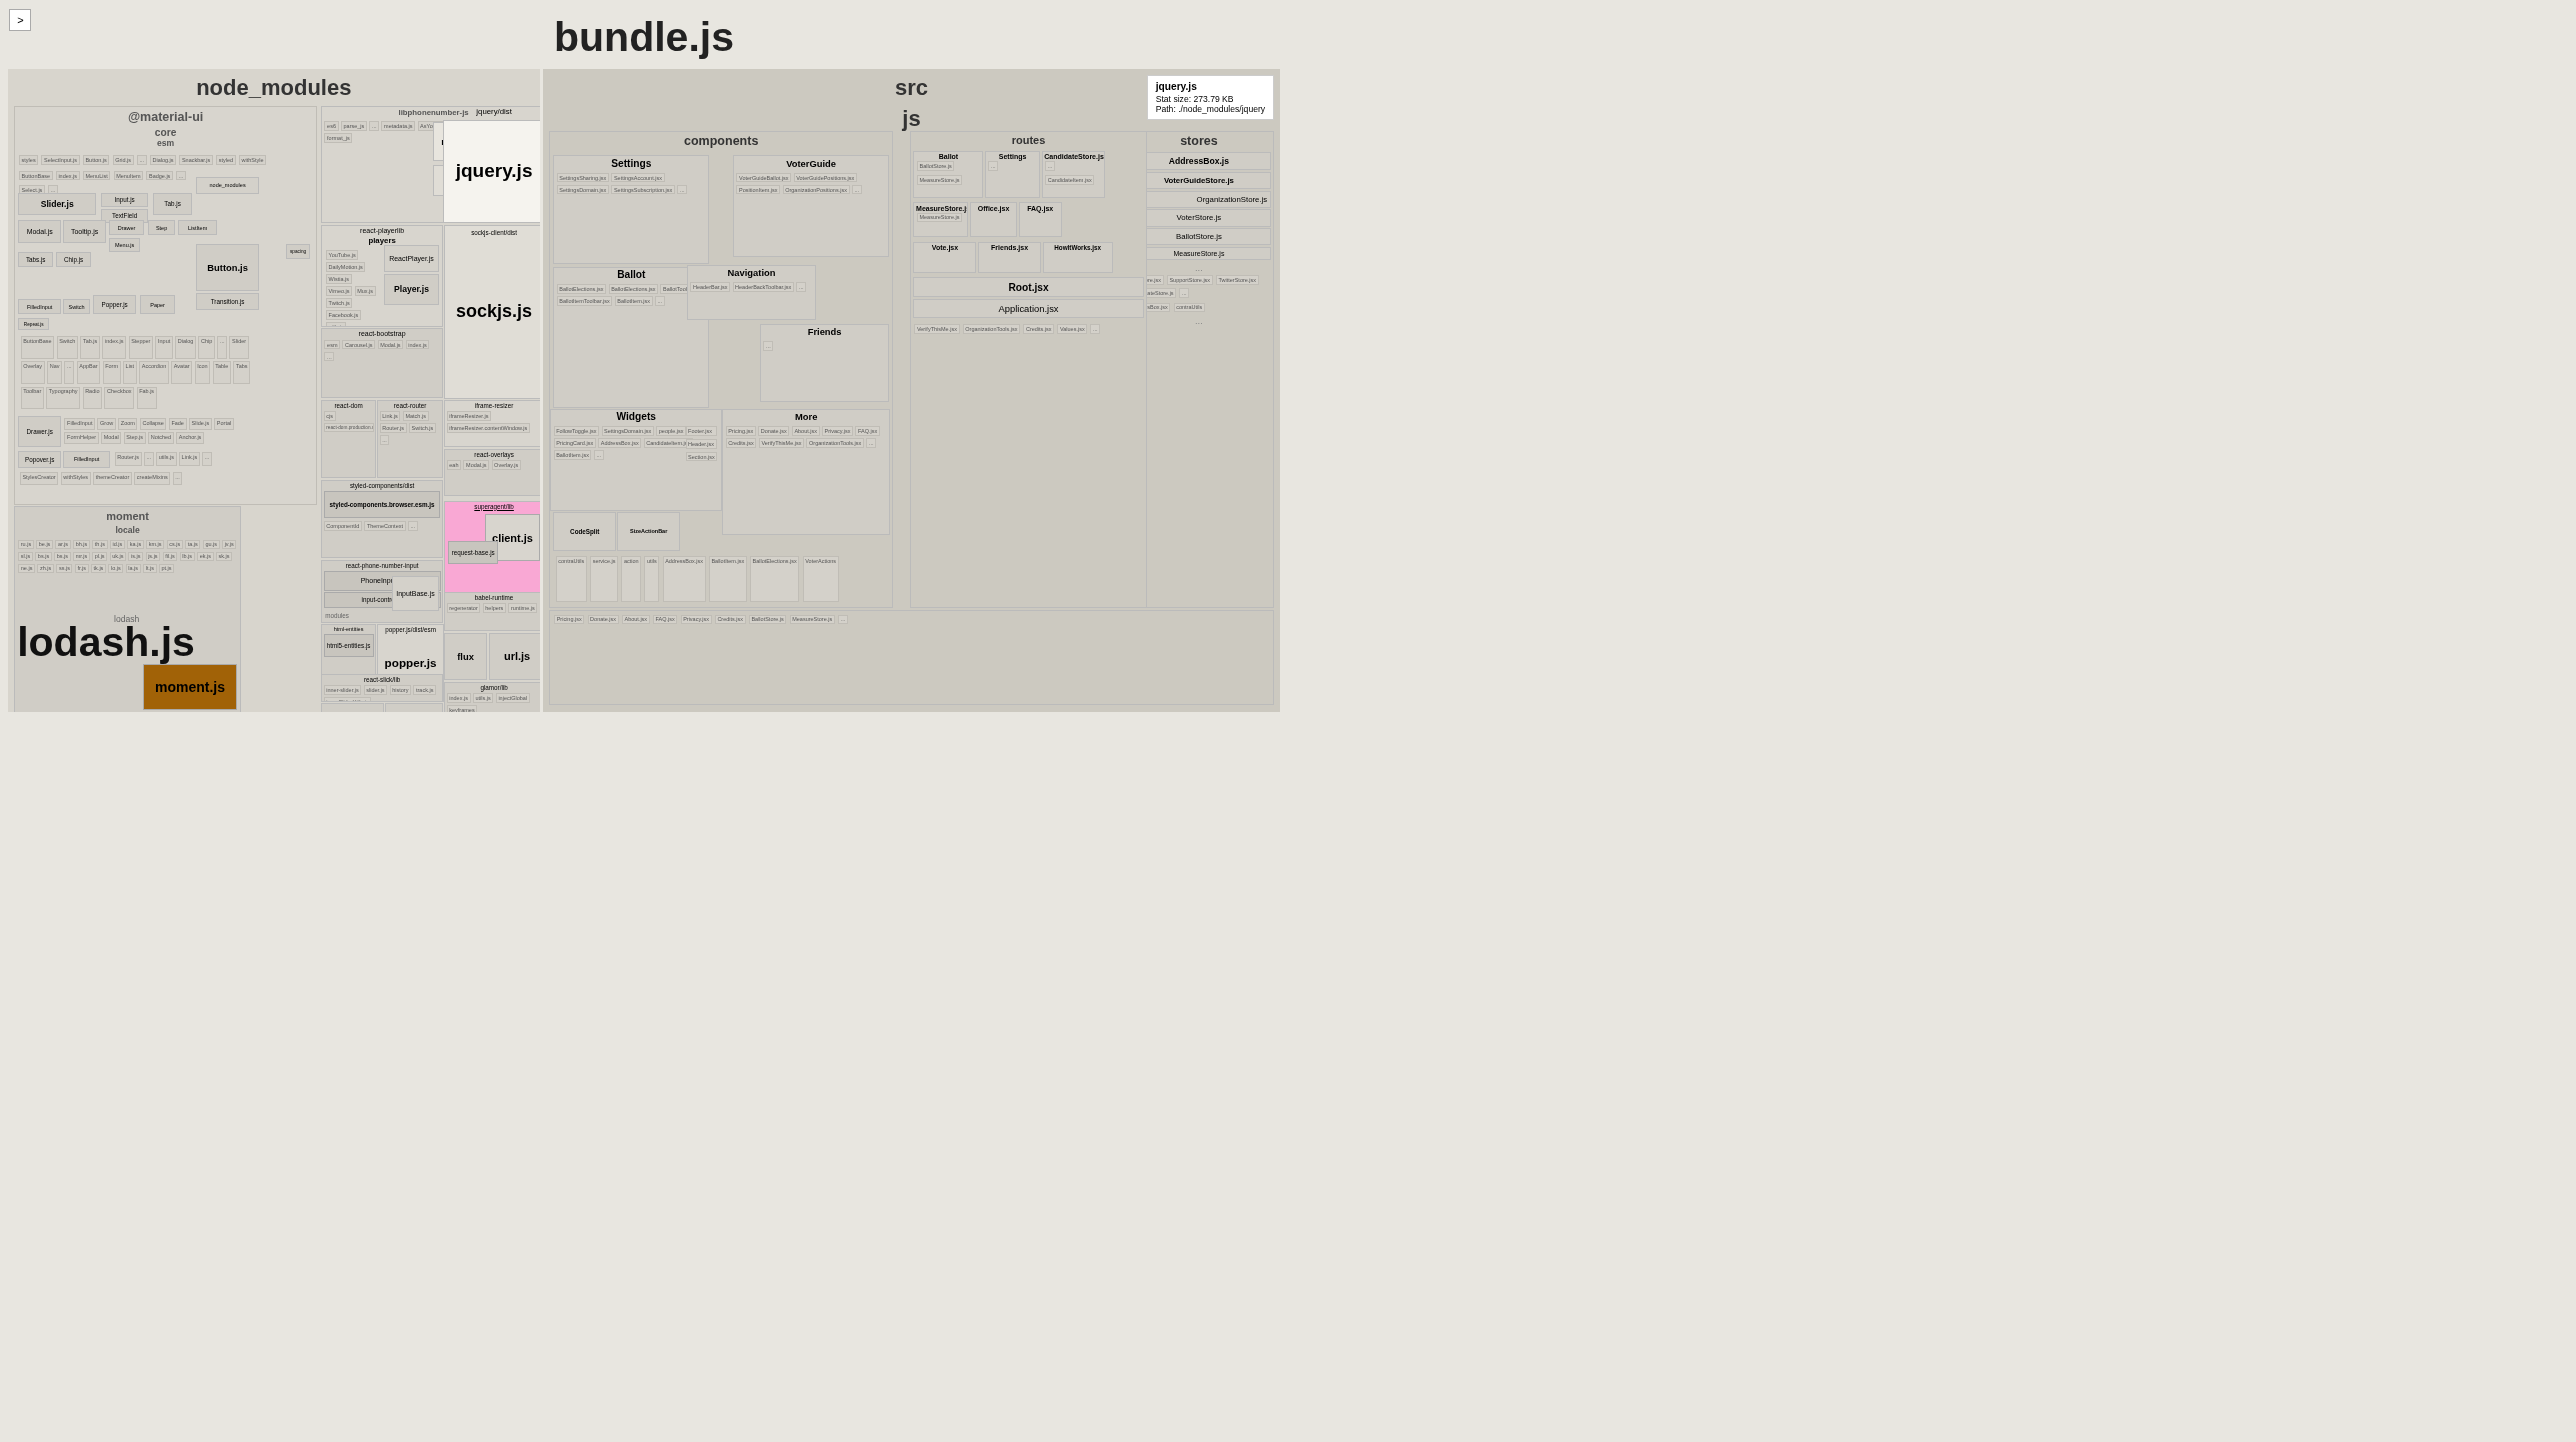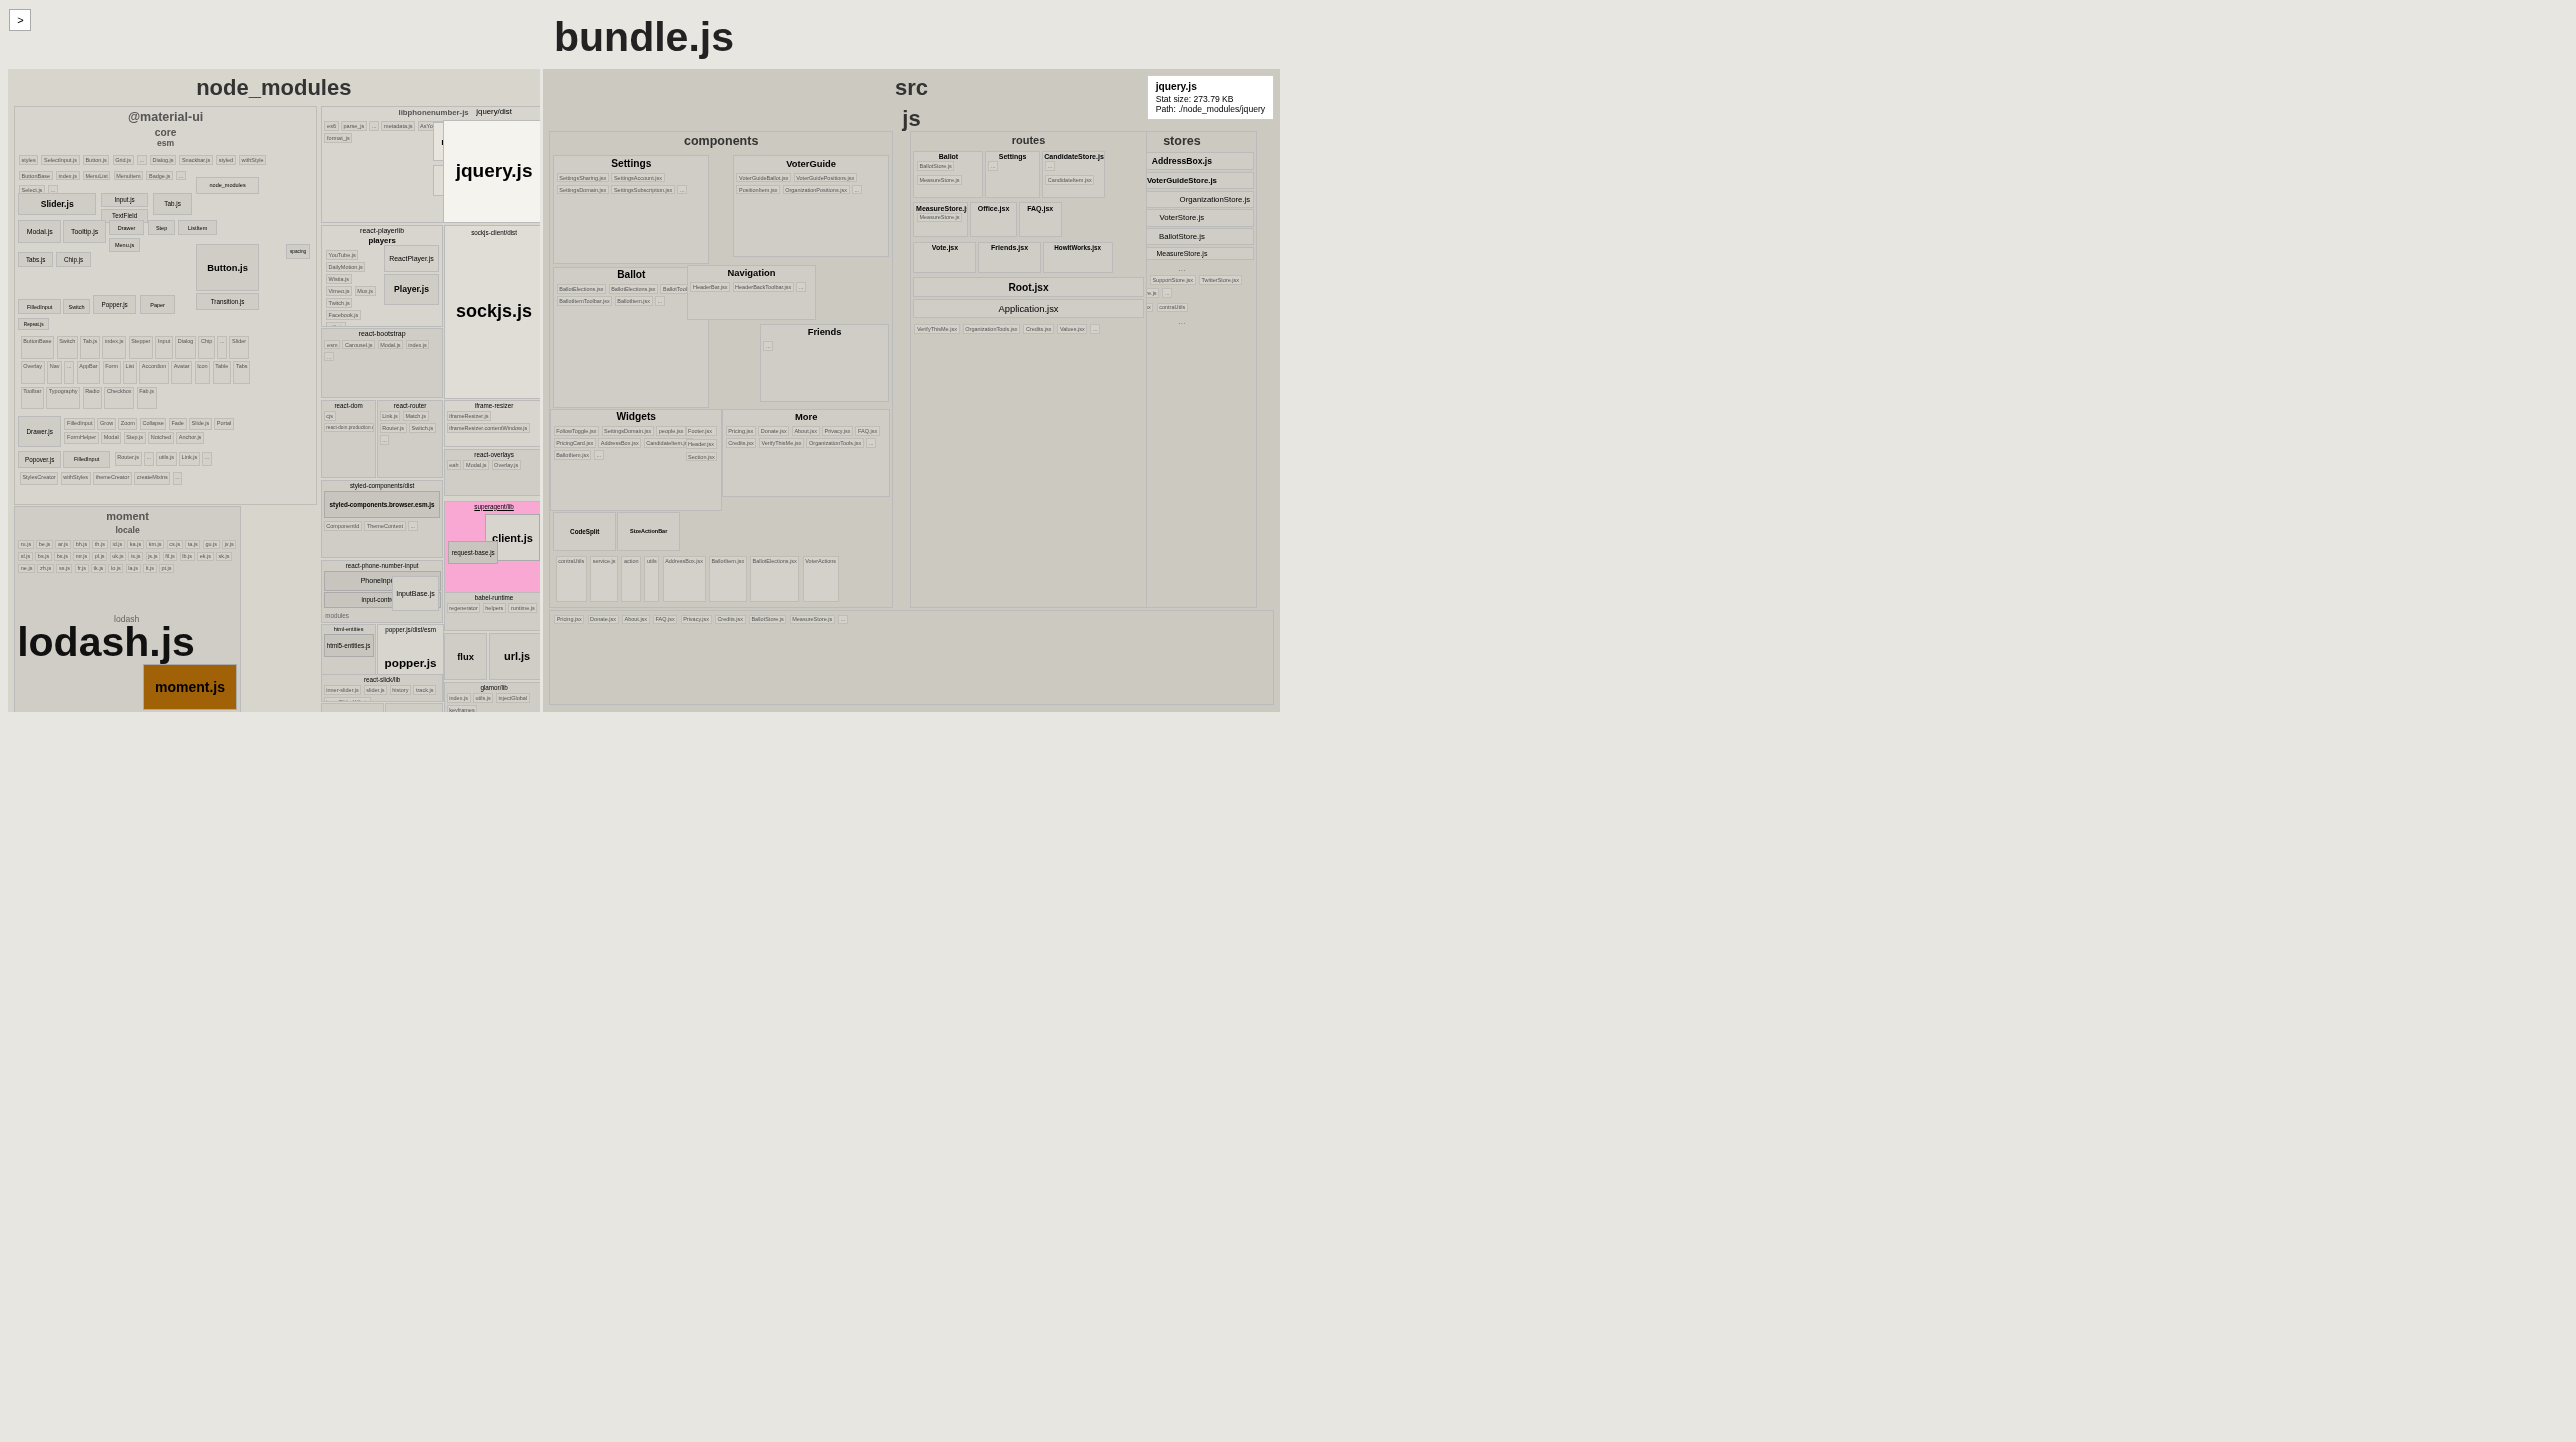--- a/index.html
+++ b/index.html
@@ -581,21 +581,21 @@
         </div>
 
         <div style="position:absolute;left:3.1px;top:380px;width:63px;height:39px;background:#d0cdc6;border:0.8px solid #bbb;display:flex;flex-direction:column;align-items:center;justify-content:center;">
           <div style="font-size:6.3px;font-weight:bold;">CodeSplit</div>
         </div>
 
         <div style="position:absolute;left:67px;top:380px;width:63px;height:39px;background:#d0cdc6;border:0.8px solid #bbb;display:flex;flex-direction:column;align-items:center;justify-content:center;">
           <div style="font-size:5.5px;font-weight:bold;">SizeActionBar</div>
         </div>
 
-        <div style="position:absolute;left:172px;top:277px;width:168px;height:88px;background:#d0cdc6;border:0.8px solid #bbb;overflow:hidden;">
+        <div style="position:absolute;left:172px;top:277px;width:168px;height:126px;background:#d0cdc6;border:0.8px solid #bbb;overflow:hidden;">
           <div style="font-size:9.4px;font-weight:bold;text-align:center;padding:1.6px;">More</div>
           <div style="display:flex;flex-wrap:wrap;padding:1.6px;gap:0.8px;">
             <span class="mini-block">Pricing.jsx</span>
             <span class="mini-block">Donate.jsx</span>
             <span class="mini-block">About.jsx</span>
             <span class="mini-block">Privacy.jsx</span>
             <span class="mini-block">FAQ.jsx</span>
             <span class="mini-block">Credits.jsx</span>
             <span class="mini-block">VerifyThisMe.jsx</span>
             <span class="mini-block">OrganizationTools.jsx</span>
@@ -608,21 +608,21 @@
           <span class="mini-block">service.js</span>
           <span class="mini-block">action</span>
           <span class="mini-block">utils</span>
           <span class="mini-block">AddressBox.jsx</span>
           <span class="mini-block">BallotItem.jsx</span>
           <span class="mini-block">BallotElections.jsx</span>
           <span class="mini-block">VoterActions</span>
         </div>
       </div>
 
-      <div class="block" style="position:absolute;right:17px;top:25px;width:150px;height:477px;background:#ccc9c0;border:0.8px solid #bbb;overflow:hidden;">
+      <div class="block" style="position:absolute;right:0;top:25px;width:150px;height:477px;background:#ccc9c0;border:0.8px solid #bbb;overflow:hidden;">
         <div style="font-size:12.5px;font-weight:bold;text-align:center;padding:2.3px;color:#333;">stores</div>
         <div style="margin:1.6px;padding:3.1px;background:#d0cdc6;border:0.8px solid #bbb;font-size:8.6px;font-weight:bold;text-align:center;">AddressBox.js</div>
         <div style="margin:1.6px;padding:3.1px;background:#d0cdc6;border:0.8px solid #bbb;font-size:7.8px;font-weight:bold;text-align:center;">VoterGuideStore.js</div>
         <div style="margin:1.6px;padding:3.1px;background:#d0cdc6;border:0.8px solid #bbb;font-size:7.8px;text-align:right;">OrganizationStore.js</div>
         <div style="margin:1.6px;padding:3.1px;background:#d0cdc6;border:0.8px solid #bbb;font-size:7.8px;text-align:center;">VoterStore.js</div>
         <div style="margin:1.6px;padding:3.1px;background:#d0cdc6;border:0.8px solid #bbb;font-size:7.8px;text-align:center;">BallotStore.js</div>
         <div style="margin:1.6px;padding:2.3px;background:#d0cdc6;border:0.8px solid #bbb;font-size:7px;text-align:center;">MeasureStore.js</div>
         <div style="text-align:center;color:#888;font-size:9.4px;margin:1.6px;">...</div>
         <div style="margin:1.6px;display:flex;flex-wrap:wrap;gap:1.6px;">
           <span class="mini-block">AppStore.jsx</span>

